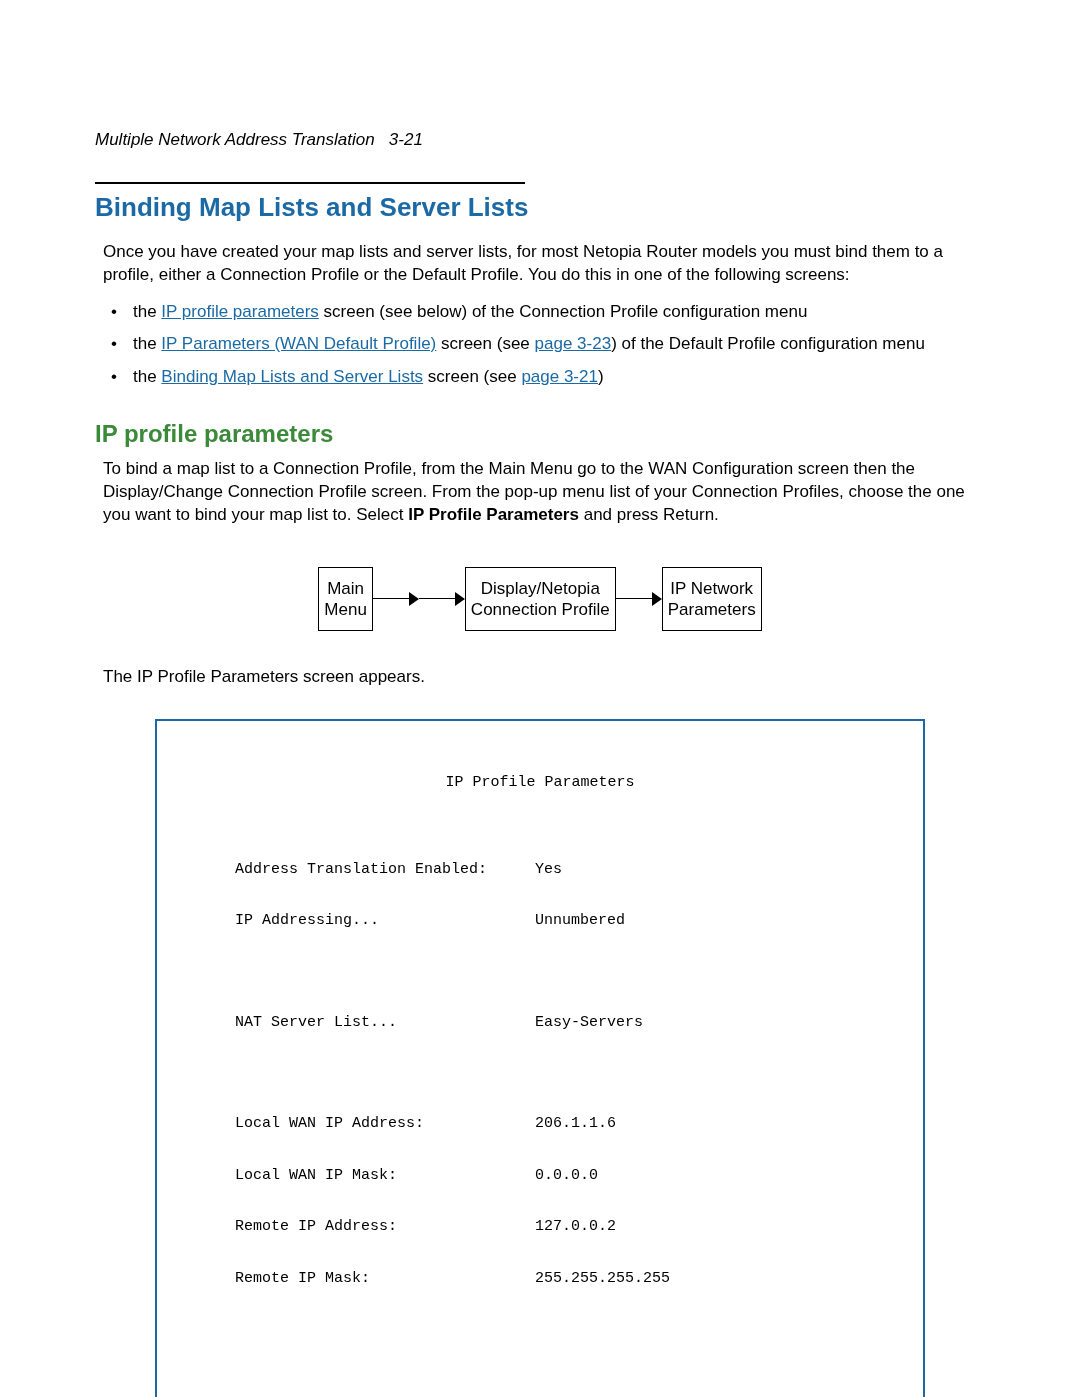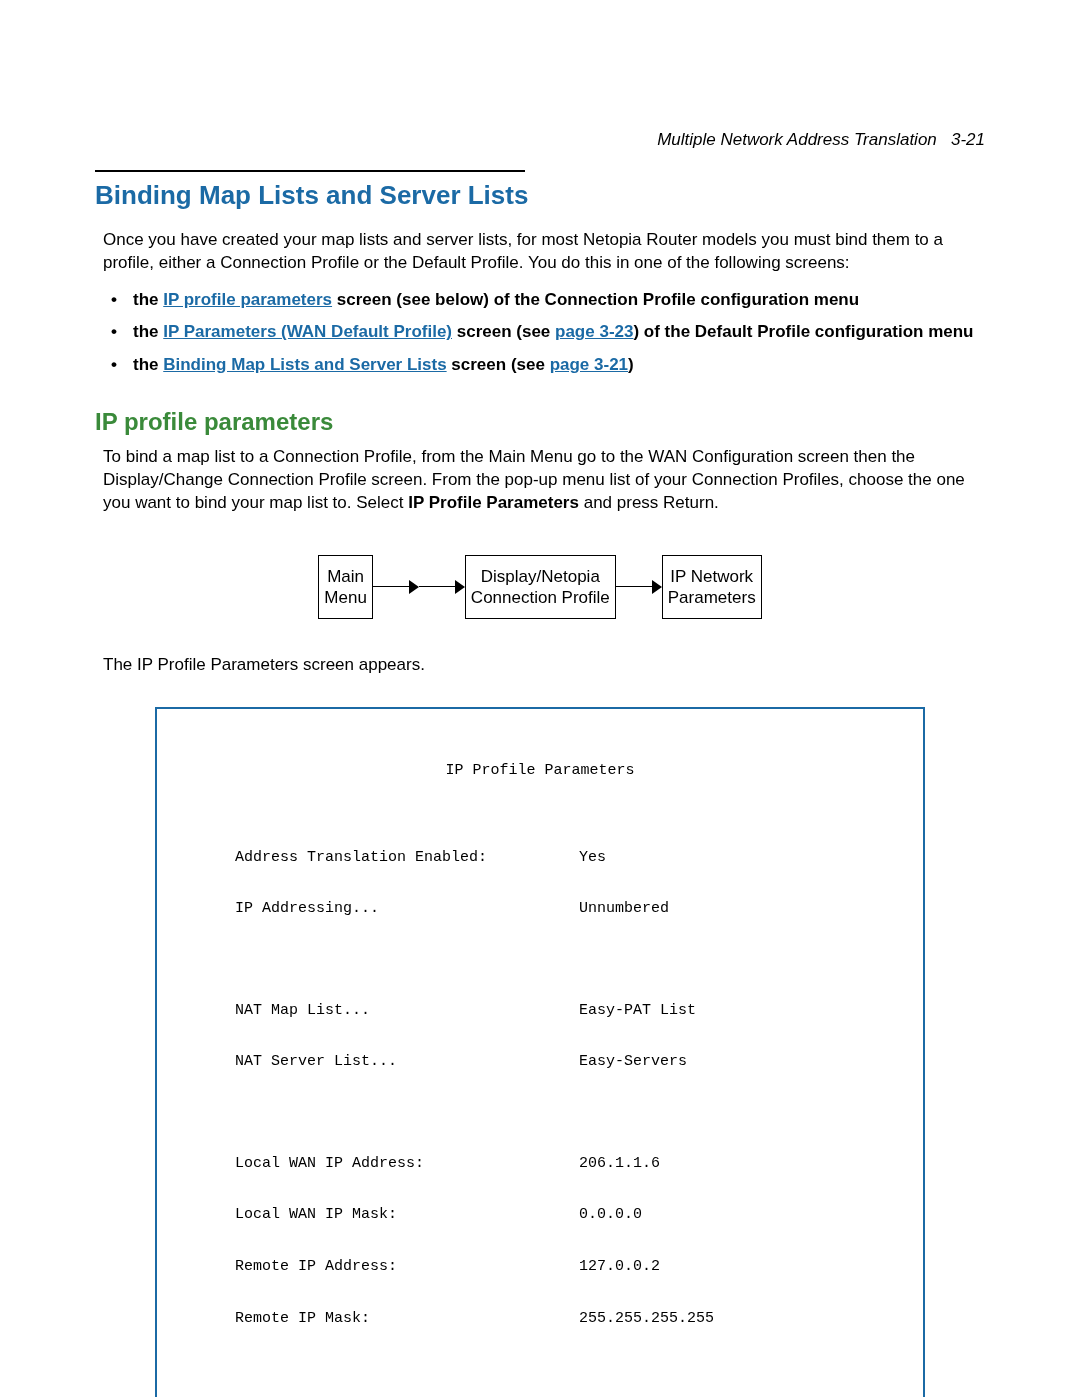--- a/index.html
+++ b/index.html
@@ -7,25 +7,25 @@
     padding: 0;
     background: #ffffff;
     font-family: Arial, Helvetica, sans-serif;
     color: #000;
     width: 1080px;
   }
   .page {
     padding: 130px 95px 100px 95px;
   }
   .header-line {
-    text-align: right;
+    text-align: left;
     font-style: italic;
     font-family: "Trebuchet MS", Arial, sans-serif;
     font-size: 17px;
-    margin-bottom: 20px;
+    margin-bottom: 32px;
   }
   .rule {
     border: none;
     border-top: 2px solid #000;
     width: 430px;
     margin: 0 0 8px 0;
   }
   h1 {
     color: #1b6aa5;
     font-family: Arial, Helvetica, sans-serif;
@@ -35,21 +35,20 @@
   }
   p {
     font-size: 17px;
     line-height: 1.35;
     margin: 0 0 12px 8px;
   }
   ul {
     margin: 0 0 30px 0;
     padding-left: 38px;
     list-style: none;
-    font-weight: bold;
   }
   ul li {
     font-size: 17px;
     line-height: 1.55;
     margin-bottom: 6px;
     position: relative;
   }
   ul li::before {
     content: "•";
     position: absolute;
@@ -118,21 +117,20 @@
     font-size: 15px;
     line-height: 1.15;
     white-space: pre;
   }
   .terminal-title {
     text-align: center;
     margin-bottom: 18px;
   }
   .term-row {
     display: flex;
-    gap: 44px;
   }
   .term-label {
     padding-left: 70px;
     width: 300px;
     flex-shrink: 0;
   }
   .term-value {
   }
   .term-gap {
     height: 15px;
@@ -186,21 +184,20 @@
   </div>
 
   <p>The IP Profile Parameters screen appears.</p>
 
   <div class="terminal">
     <div class="terminal-title">IP Profile Parameters</div>
 
     <div class="term-row"><span class="term-label">Address Translation Enabled:</span><span class="term-value">Yes</span></div>
     <div class="term-row"><span class="term-label">IP Addressing...</span><span class="term-value">Unnumbered</span></div>
     <div class="term-gap"></div>
-    <div class="term-row"><span class="term-label">NAT Map List...</span><span class="term-value">Easy-PAT List</span></div>
     <div class="term-row"><span class="term-label">NAT Server List...</span><span class="term-value">Easy-Servers</span></div>
     <div class="term-gap"></div>
     <div class="term-row"><span class="term-label">Local WAN IP Address:</span><span class="term-value">206.1.1.6</span></div>
     <div class="term-row"><span class="term-label">Local WAN IP Mask:</span><span class="term-value">0.0.0.0</span></div>
     <div class="term-row"><span class="term-label">Remote IP Address:</span><span class="term-value">127.0.0.2</span></div>
     <div class="term-row"><span class="term-label">Remote IP Mask:</span><span class="term-value">255.255.255.255</span></div>
     <div class="term-gap"></div>
     
     
     

